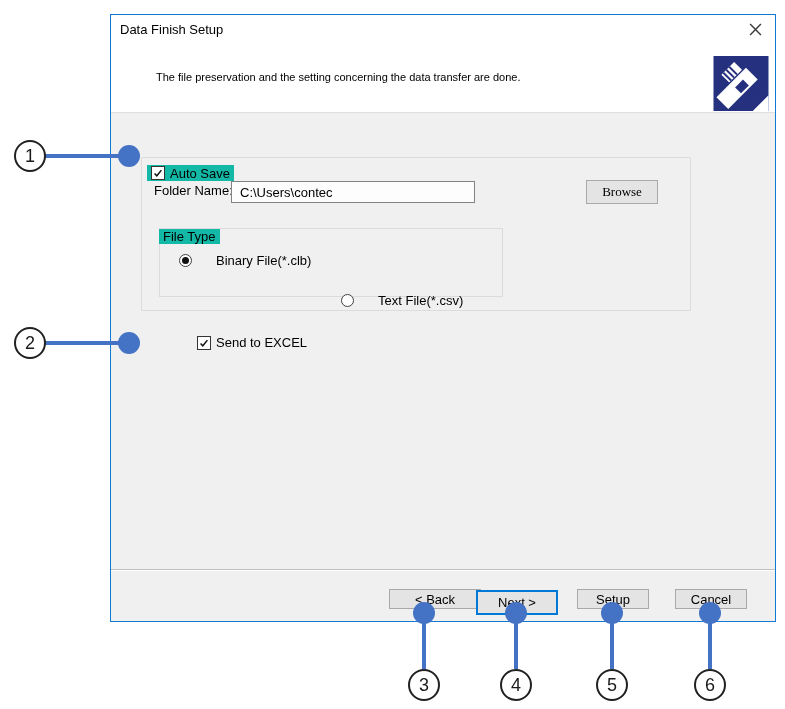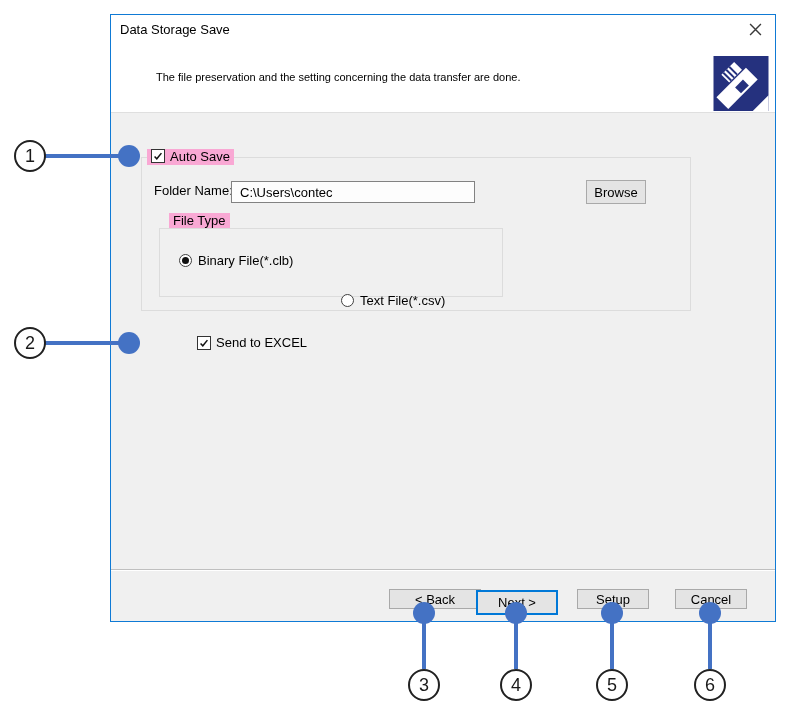--- a/index.html
+++ b/index.html
@@ -23,51 +23,51 @@
   .subtitle { position:absolute; left:45px; top:56px; white-space:nowrap; font-size:11px; }
   .logo { position:absolute; left:602px; top:41px; width:56px; height:55px; }
   .header-sep { position:absolute; left:0; top:97px; width:100%; height:1px; background:#dfdfdf; }
   .dlg-body { position:absolute; left:0; top:98px; width:100%; height:508px; background:#f0f0f0; }
 
   
   .groupbox { position:absolute; border:1px solid #dcdcdc; background:transparent; }
   .gb-autosave { left:30px; top:44px; width:550px; height:154px; }
   .gb-filetype { left:48px; top:115px; width:344px; height:69px; }
   .gb-caption {
-    position:absolute; background:#f9a8d4; padding:0 4px; height:16px;
-    display:flex; align-items:flex-start; gap:5px; white-space:nowrap;
+    position:absolute; background:#14b8a6; padding:0 4px; height:16px;
+    display:flex; align-items:center; gap:5px; white-space:nowrap;margin-top:16px;
   }
   .cap-autosave { left:36px; top:36px; }
-  .cap-filetype { left:58px; top:100px; height:15px; }
+  .cap-filetype { left:48px; top:100px; height:15px; }
 
   
   .checkbox {
     width:14px; height:14px; background:#fff; border:1px solid #333;
     display:inline-flex; align-items:center; justify-content:center; flex:0 0 auto;
   }
   .check-row { position:absolute; display:flex; align-items:center; gap:5px; white-space:nowrap; }
   .row-excel { left:42px; top:222px;padding-left:44px; }
-  .radio-row { position:absolute; display:flex; align-items:center; gap:6px; white-space:nowrap; }
+  .radio-row { position:absolute; display:flex; align-items:center; gap:24px; white-space:nowrap; }
   .radio {
     width:13px; height:13px; border:1px solid #404040; border-radius:50%;
     background:#fff; display:inline-flex; align-items:center; justify-content:center; flex:0 0 auto;
   }
   .radio-dot { width:7px; height:7px; border-radius:50%; background:#111; }
 
   .field-label { position:absolute; left:43px; top:70px; white-space:nowrap; }
   .text-field {
     position:absolute; left:120px; top:68px; width:244px; height:22px;
     background:#fdfdfd; border:1px solid #828282; font-family:inherit; font-size:13px;
     padding:0 8px; color:#000;
   }
   .btn {
     position:absolute; height:20px; background:#e4e4e4; border:1px solid #a9a9a9;
     font-family:inherit; font-size:13px; color:#000; cursor:pointer; padding:0;
   }
-  .btn-browse { left:475px; top:67px; width:60px; height:24px; }
+  .btn-browse { left:475px; top:67px; width:72px; height:24px;font-family:Liberation Serif, serif; }
   .btn-back   { left:278px; top:476px; width:92px; }
   .btn-next   { left:365px; top:477px; width:82px; height:25px; border:2px solid #0078d7; }
   .btn-finish { left:466px; top:476px; width:72px; }
   .btn-cancel { left:564px; top:476px; width:72px; }
   .btn-sep { position:absolute; left:0; top:456px; width:100%; height:1px; background:#bfbfbf; box-shadow:0 1px 0 #ffffff; }
 
   
   .co-circle {
     position:absolute; width:32px; height:32px; border:2px solid #212121; border-radius:50%;
     background:#fff; display:flex; align-items:center; justify-content:center;
@@ -78,21 +78,21 @@
   .co-vline { position:absolute; width:4px; background:#4472c4; z-index:3; }
 </style>
 </head>
 <body>
 
 <div class="canvas">
 
   <div class="dialog">
 
     <div class="titlebar">
-      <span class="title">Data Storage Save</span>
+      <span class="title">Data Finish Setup</span>
       <button class="close-btn">
         <svg width="13" height="13" viewBox="0 0 12 12">
           <path d="M1 1l10 10M11 1L1 11" stroke="#3a3a3a" stroke-width="1.3" fill="none"></path>
         </svg>
       </button>
     </div>
 
     <div class="subtitle">The file preservation and the setting concerning the data transfer are done.</div>
 
     <div class="logo">

